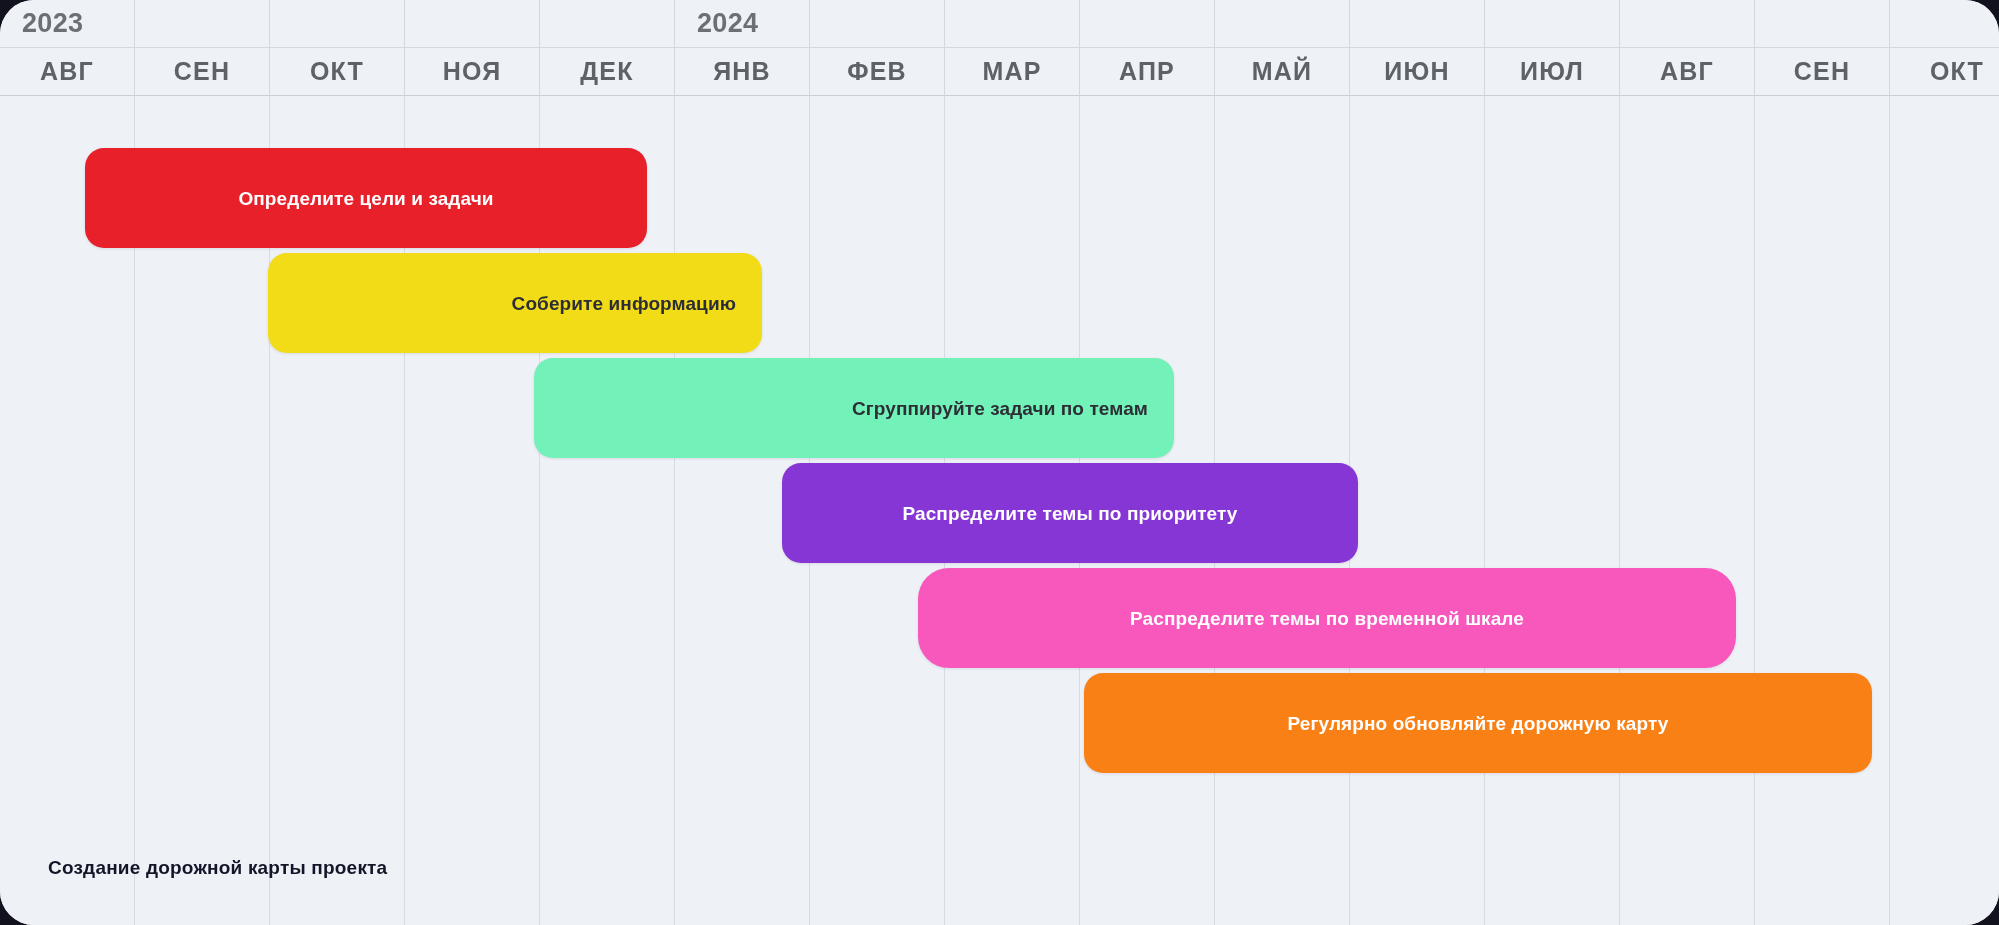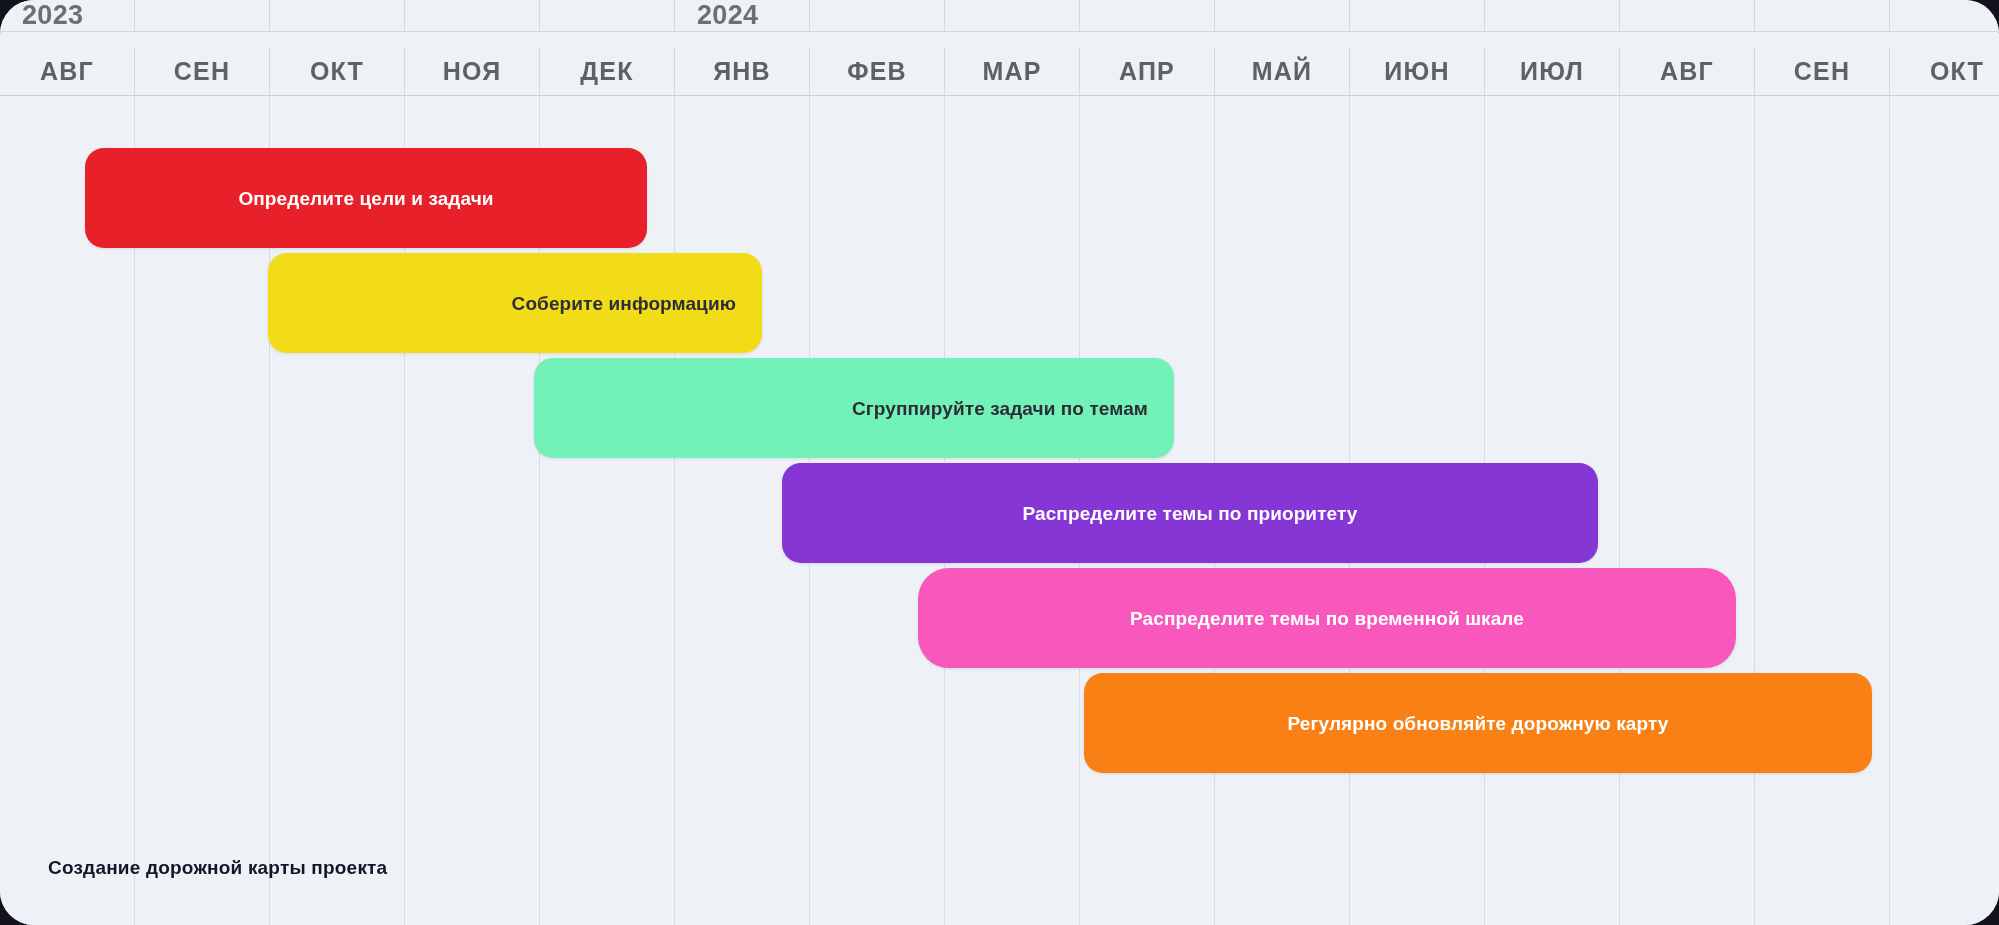--- a/index.html
+++ b/index.html
@@ -39,21 +39,21 @@
     z-index: 4;
   }
 
   .header-row {
     position: absolute;
     left: 0;
     width: 100%;
     display: flex;
   }
 
-  .row-year { top: 0; height: 32px; align-items: center; }
+  .row-year { top: 0; height: 48px; align-items: center; }
   .row-month { top: 48px; height: 48px; }
 
   .hcell {
     flex: 0 0 auto;
     height: 100%;
     display: flex;
     align-items: center;
     background: #eef2f7;
     border-right: 1.6px solid #d3d8de;
     border-bottom: 1.6px solid #d3d8de;
@@ -246,21 +246,21 @@
       <div class="bars" id="bars">
           <div class="bar" style="left: 85px; top: 52px; width: 562px; background: rgb(232, 32, 42);">
             <span class="bar-label" style="color: rgb(255, 255, 255);">Определите цели и задачи</span>
           </div>
           <div class="bar" style="left: 268px; top: 157px; width: 494px; background: rgb(242, 220, 24); justify-content: flex-end;">
             <span class="bar-label" style="color: rgb(45, 45, 53);">Соберите информацию</span>
           </div>
           <div class="bar" style="left: 534px; top: 262px; width: 640px; background: rgb(114, 242, 184); justify-content: flex-end;">
             <span class="bar-label" style="color: rgb(45, 45, 53);">Сгруппируйте задачи по темам</span>
           </div>
-          <div class="bar" style="left: 782px; top: 367px; width: 816px; background: rgb(135, 54, 214);">
+          <div class="bar" style="left: 782px; top: 367px; width: 576px; background: rgb(135, 54, 214);">
             <span class="bar-label" style="color: rgb(255, 255, 255);">Распределите темы по приоритету</span>
           </div>
           <div class="bar" style="left: 918px; top: 472px; width: 818px; background: rgb(248, 87, 187); border-radius: 31px;">
             <span class="bar-label" style="color: rgb(255, 255, 255);">Распределите темы по временной шкале</span>
           </div>
           <div class="bar" style="left: 1084px; top: 577px; width: 788px; background: rgb(249, 128, 21);">
             <span class="bar-label" style="color: rgb(255, 255, 255);">Регулярно обновляйте дорожную карту</span>
           </div>
         </div>
     </div>

